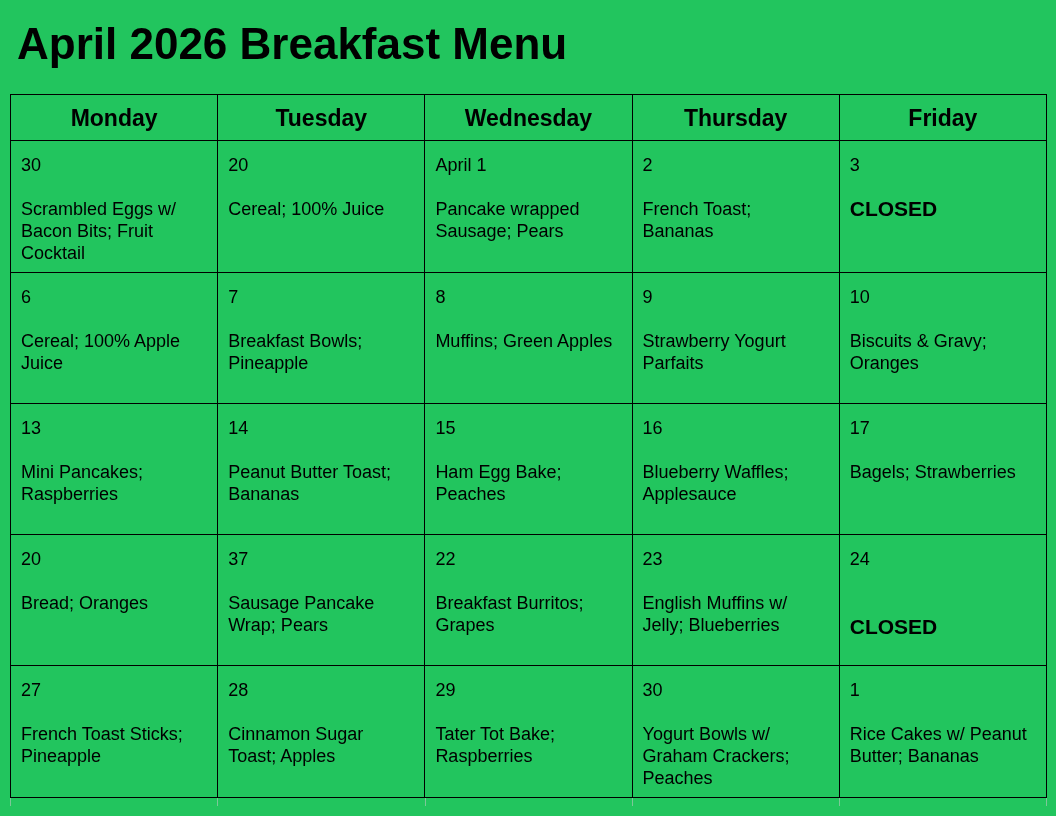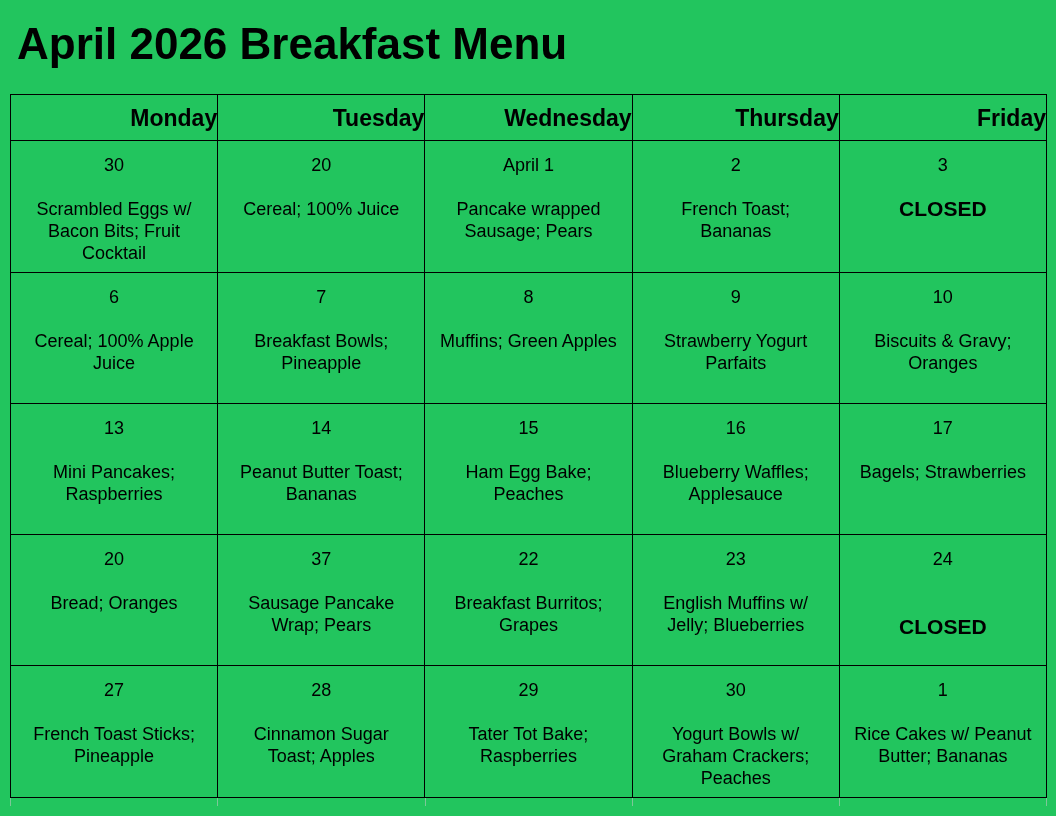--- a/index.html
+++ b/index.html
@@ -38,30 +38,29 @@
     border-collapse: collapse;
     table-layout: fixed;
   }
   .calendar th, .calendar td {
     border: 1.5px solid #000000;
   }
   .calendar th {
     height: 46px;
     font-size: 23px;
     font-weight: bold;
-    text-align: right;
+    text-align: center;
     vertical-align: middle;
     padding: 2px 0 0 0;
   }
   .calendar td {
     height: 131px;
     vertical-align: top;
     padding: 13px 10px 8px 10px;
     font-size: 18px;
-    text-align: center;
   }
   .date { line-height: 22px; }
   .menu {
     margin-top: 22px;
     line-height: 22px;
     white-space: pre-line;
   }
   .menu.closed {
     font-weight: bold;
     font-size: 21px;

